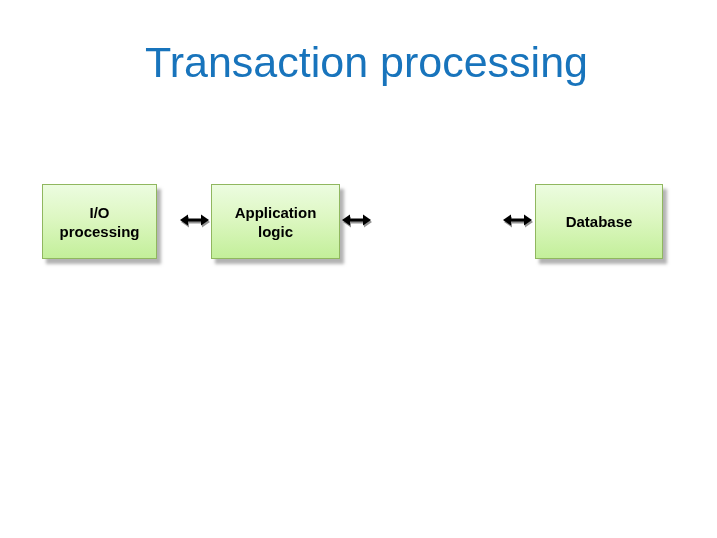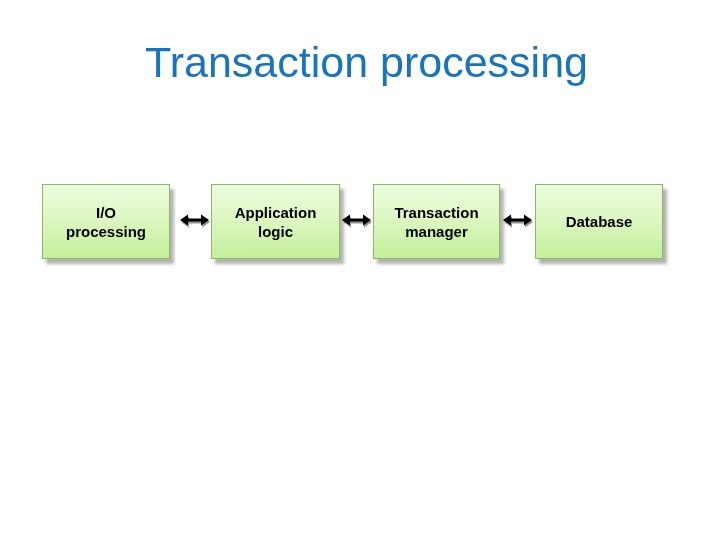--- a/index.html
+++ b/index.html
@@ -40,21 +40,21 @@
     justify-content: center;
   }
   .box-label {
     font-size: 15px;
     font-weight: 700;
     color: #000000;
     text-align: center;
     line-height: 19px;
     white-space: pre-line;
   }
-  .box-1 { left: 42px;  width: 128px; }
+  .box-1 { left: 42px;  width: 115px; }
   .box-2 { left: 211px; width: 129px; align-items: center; }
   .box-3 { left: 373px; width: 127px; }
   .box-4 { left: 535px; width: 128px; }
   .double-arrow {
     position: absolute;
     top: 212px;
     width: 31px;
     height: 16px;
     filter: drop-shadow(1px 2px 0.5px rgba(110,110,110,0.75));
   }
@@ -89,24 +89,20 @@
   </div>
 
   <span class="double-arrow arrow-2">
     <svg viewBox="0 0 31 16" xmlns="http://www.w3.org/2000/svg">
       <line x1="8" y1="8" x2="23" y2="8" stroke="#000000" stroke-width="3"></line>
       <polygon points="9,2.5 1,8 9,13.5" fill="#000000"></polygon>
       <polygon points="22,2.5 30,8 22,13.5" fill="#000000"></polygon>
     </svg>
   </span>
 
-  <div class="process-box box-3">
-    <span class="box-label">Transaction
-manager</span>
-  </div>
 
   <span class="double-arrow arrow-3">
     <svg viewBox="0 0 31 16" xmlns="http://www.w3.org/2000/svg">
       <line x1="8" y1="8" x2="23" y2="8" stroke="#000000" stroke-width="3"></line>
       <polygon points="9,2.5 1,8 9,13.5" fill="#000000"></polygon>
       <polygon points="22,2.5 30,8 22,13.5" fill="#000000"></polygon>
     </svg>
   </span>
 
   <div class="process-box box-4">

